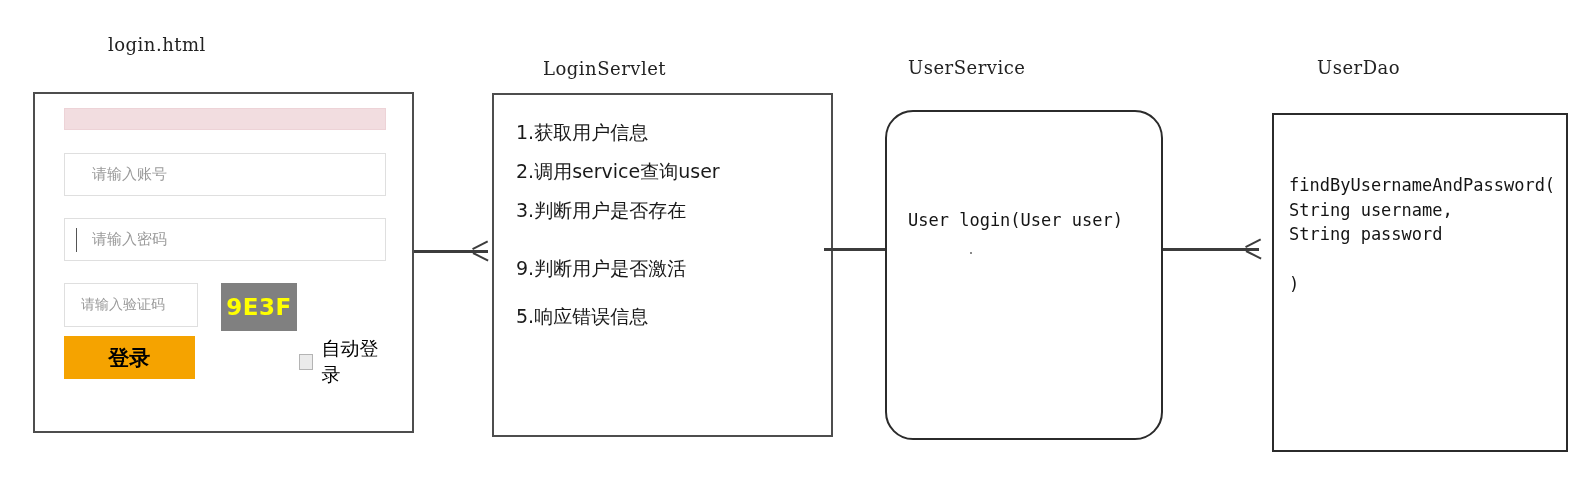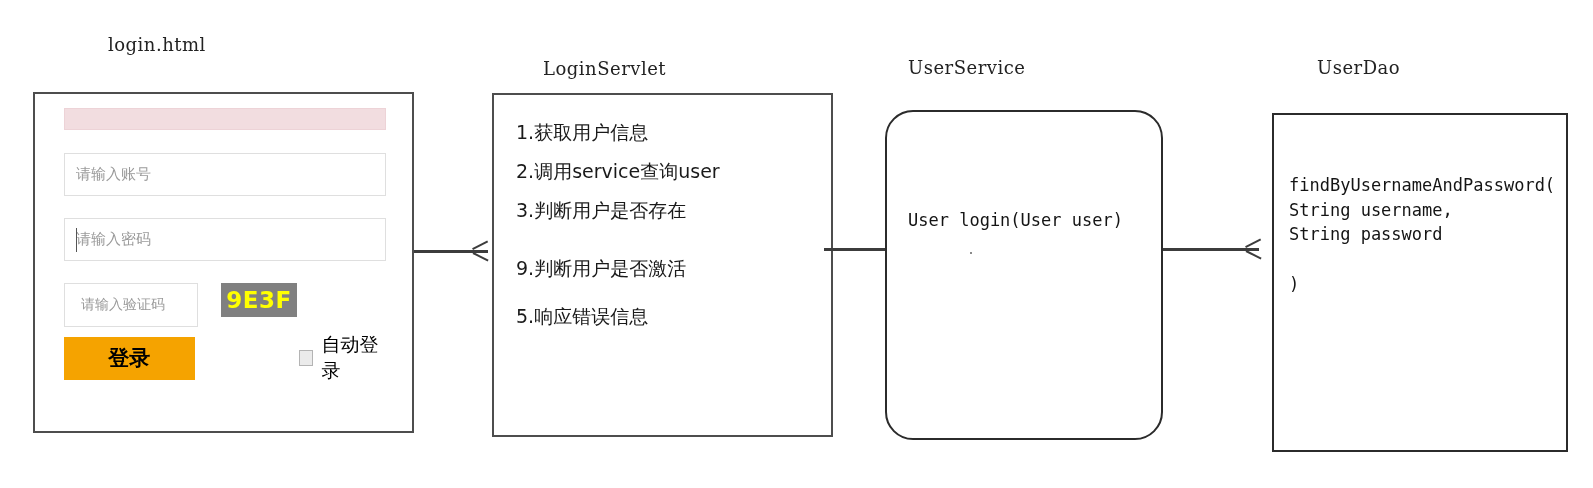--- a/index.html
+++ b/index.html
@@ -93,21 +93,21 @@
     background: #f2dde0;
     border: 1px solid #edd3d7;
     box-sizing: border-box;
   }
   .text-field {
     height: 43px;
     border: 1px solid #dfdfdf;
     box-sizing: border-box;
     display: flex;
     align-items: center;
-    padding-left: 11px;
+    padding-left: 27px;
     font-size: 15px;
     color: #9a9a9a;
     background: #ffffff;
     font-family: "DejaVu Sans", "Liberation Sans", sans-serif;
   }
   #field-username { margin-top: 23px; }
   #field-password { margin-top: 22px; position: relative; }
   #field-password .caret {
     position: absolute;
     left: 11px;
@@ -129,35 +129,35 @@
     display: flex;
     align-items: center;
     padding-left: 16px;
     font-size: 14px;
     color: #9a9a9a;
     font-family: "DejaVu Sans", "Liberation Sans", sans-serif;
   }
   #captcha-image {
     margin-left: 23px;
     width: 76px;
-    height: 34px;
+    height: 48px;
     background: #808080;
     color: #ffff00;
     font-size: 23px;
     font-weight: bold;
     display: flex;
     align-items: center;
     justify-content: center;
     letter-spacing: 0.5px;
     font-family: "DejaVu Sans", "Liberation Sans", sans-serif;
   }
   .action-row {
     margin-top: 5px;
     display: flex;
-    align-items: center;
+    align-items: flex-start;
     gap: 36px;
   }
   #login-button {
     width: 151px;
     height: 43px;
     background: #f5a300;
     color: #000000;
     font-size: 21px;
     font-weight: bold;
     display: flex;

